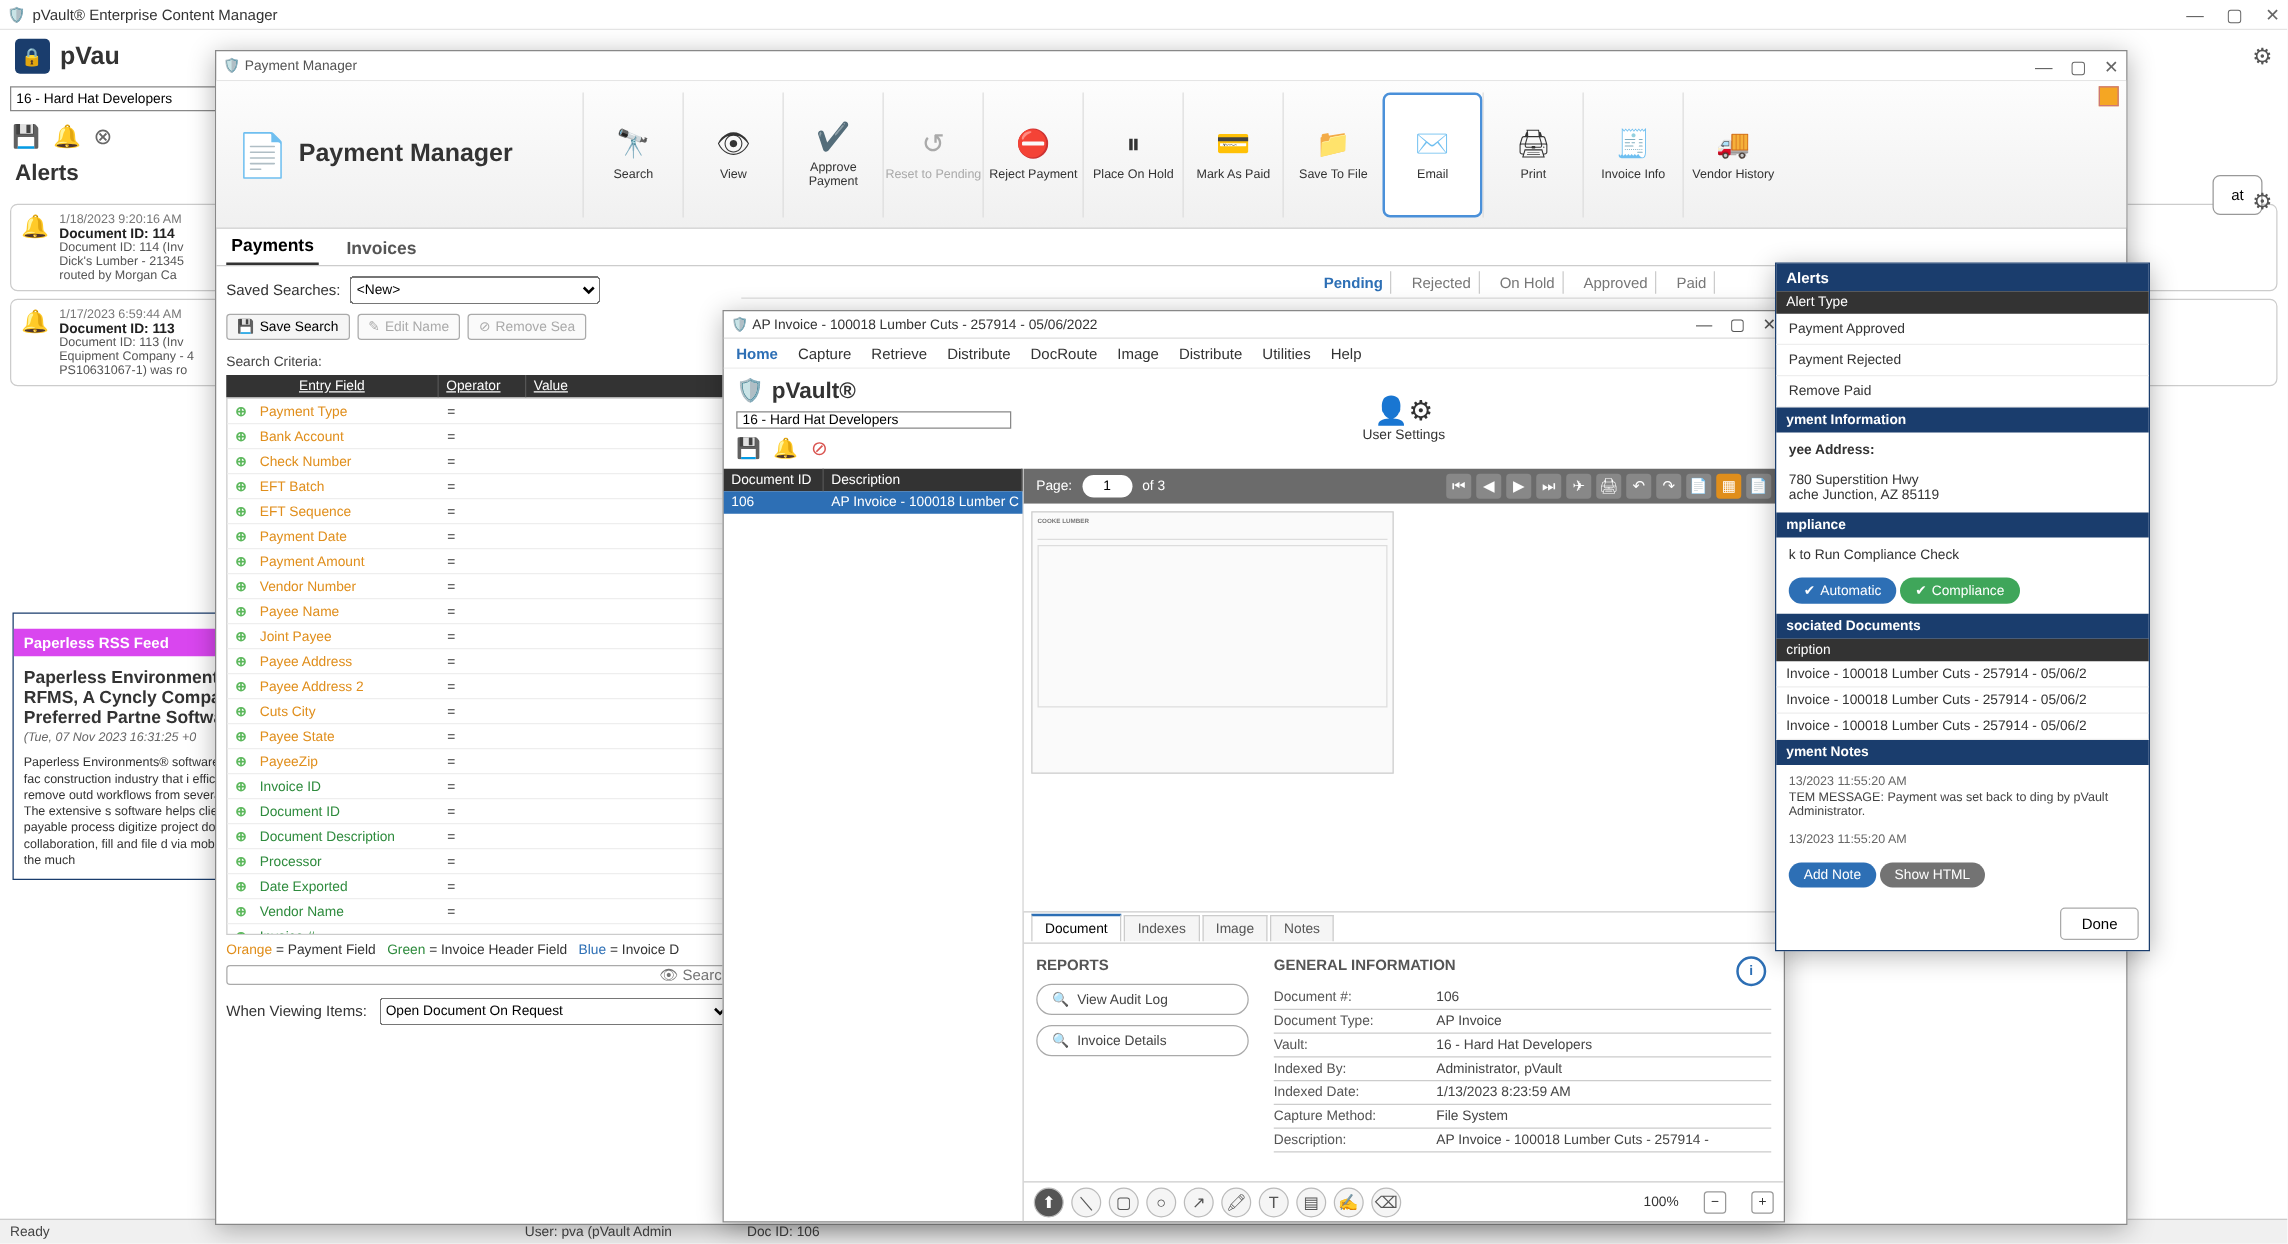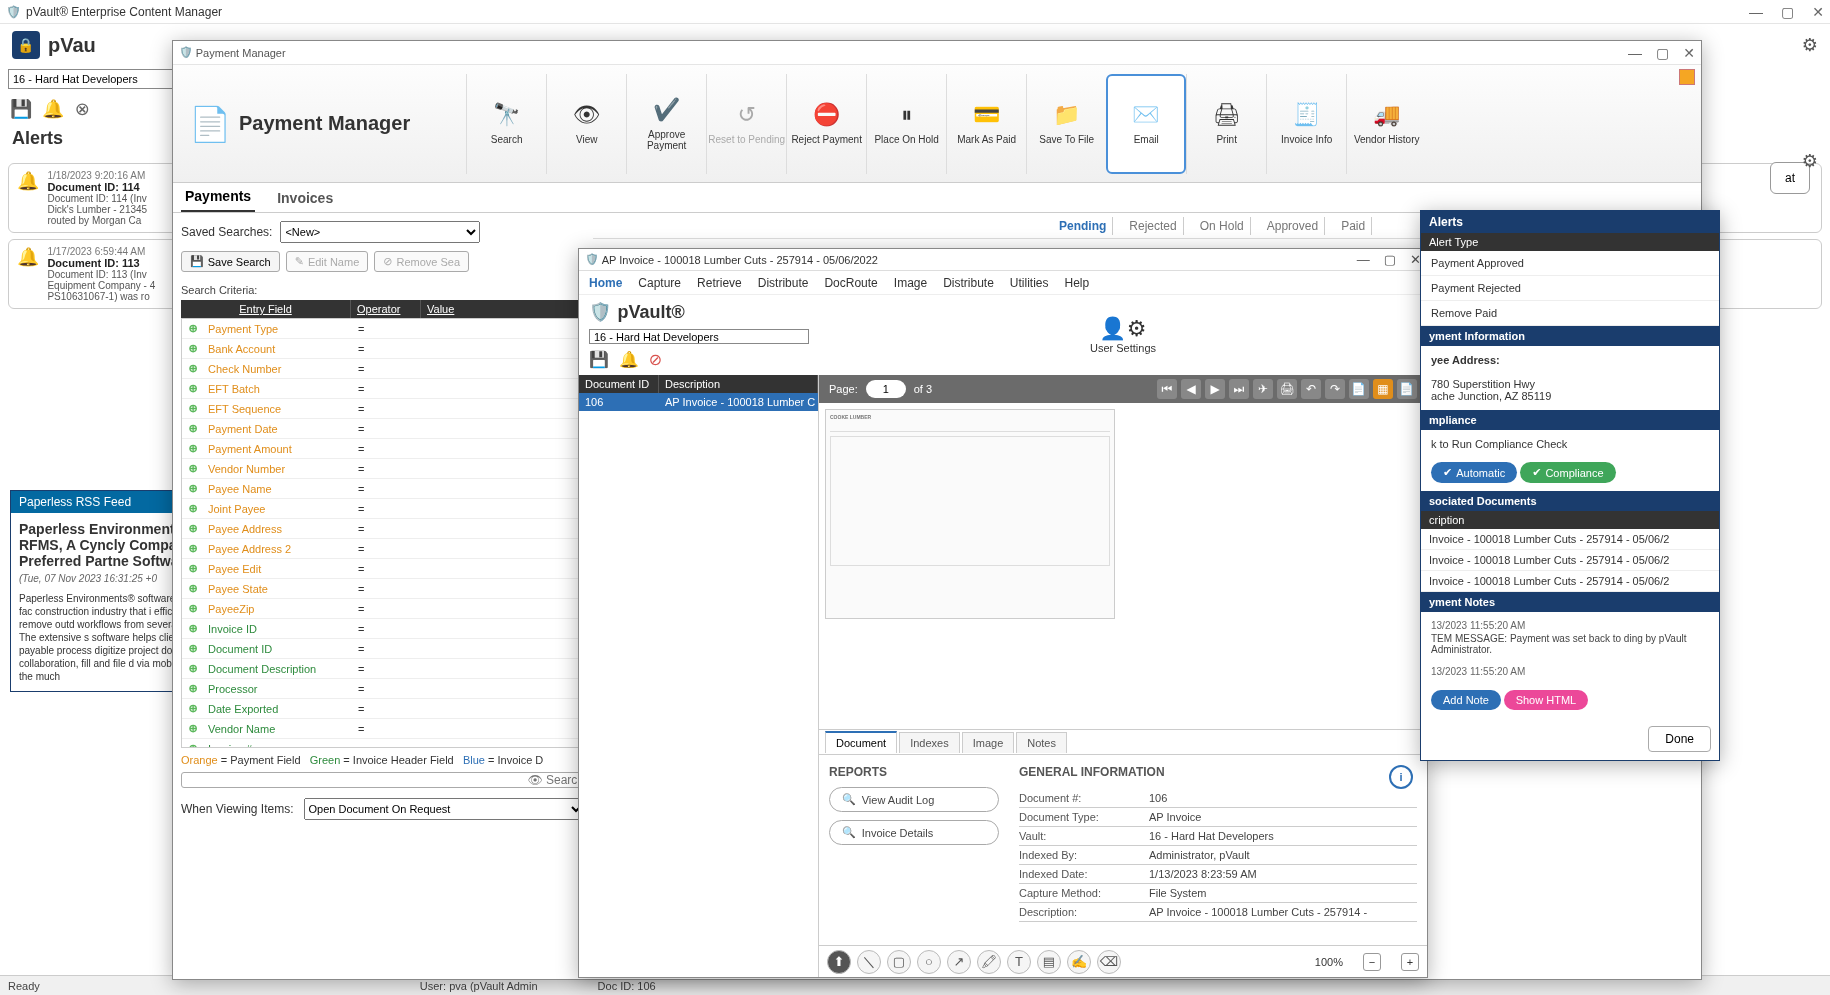--- a/index.html
+++ b/index.html
@@ -23,27 +23,27 @@
 .vault-icons span { cursor: pointer; }
 
 .alerts-title { font-size: 18px; font-weight: bold; padding: 8px 12px; }
 
 .alert-card { border: 1px solid #ccc; border-radius: 6px; margin: 6px 8px; padding: 6px 8px; display: flex; gap: 8px; font-size: 10px; color: #555; }
 .alert-bell { color: #f5a623; font-size: 18px; }
 .alert-card .line1 { font-size: 10px; color: #777; }
 .alert-card .line2 { font-weight: bold; color: #222; font-size: 11px; }
 
 .rss-panel { position: absolute; left: 10px; top: 490px; width: 250px; border: 1px solid #1a3d6d; background: #fff; }
-.rss-header { background: #0369a1; color: #fff; padding: 4px 8px; font-size: 12px; font-weight: normal; }
+.rss-header { background: #d946ef; color: #fff; padding: 4px 8px; font-size: 12px; font-weight: bold; margin-top: 12px; }
 .rss-body { padding: 8px; font-size: 11px; }
 .rss-body h3 { font-size: 14px; font-weight: bold; margin-bottom: 4px; }
 .rss-body .date { font-style: italic; font-size: 10px; color: #666; margin-bottom: 8px; display: block; }
 .rss-body p { font-size: 10px; line-height: 1.3; }
 
-.desktop-btn { position: absolute; right: 20px; top: 162px; border: 1px solid #999; border-radius: 6px; padding: 8px 14px; font-size: 12px; background: #fff; }
+.desktop-btn { position: absolute; right: 20px; top: 140px; border: 1px solid #999; border-radius: 6px; padding: 8px 14px; font-size: 12px; background: #fff; }
 
 .status-bar { position: absolute; bottom: 0; left: 0; width: 100%; height: 20px; background: #f0f0f0; border-top: 1px solid #ccc; display: flex; align-items: center; padding: 0 8px; font-size: 11px; color: #444; }
 .status-bar .seg { margin-right: 60px; }
 
 
 .pm-window { position: absolute; left: 172px; top: 40px; width: 1530px; height: 940px; background: #fff; border: 1px solid #888; box-shadow: 0 4px 20px rgba(0,0,0,0.3); }
 .pm-titlebar { height: 24px; display: flex; align-items: center; padding: 0 6px; font-size: 11px; color: #555; border-bottom: 1px solid #e5e5e5; }
 
 .pm-ribbon { height: 118px; background: linear-gradient(#fdfdfd,#f0f0f0); border-bottom: 1px solid #ccc; display: flex; align-items: center; }
 .pm-ribbon-title { display: flex; align-items: center; gap: 10px; padding: 0 16px; }
@@ -386,21 +386,21 @@
             <span class="fld orange">Payee Address</span>
             <span class="op">=</span>
           </div>
           <div class="crit-row">
             <span class="plus">⊕</span>
             <span class="fld orange">Payee Address 2</span>
             <span class="op">=</span>
           </div>
           <div class="crit-row">
             <span class="plus">⊕</span>
-            <span class="fld orange">Payee Edit</span>
+            <span class="fld orange">Cuts City</span>
             <span class="op">=</span>
           </div>
           <div class="crit-row">
             <span class="plus">⊕</span>
             <span class="fld orange">Payee State</span>
             <span class="op">=</span>
           </div>
           <div class="crit-row">
             <span class="plus">⊕</span>
             <span class="fld orange">PayeeZip</span>
@@ -650,19 +650,19 @@
 
   <div class="ap-section">yment Notes</div>
   <div class="notes-body">
     <div class="ts">13/2023 11:55:20 AM</div>
     <div>TEM MESSAGE: Payment was set back to ding by pVault Administrator.</div><br>
     <div class="ts">13/2023 11:55:20 AM</div>
     <br>
     <span class="pill blue">
         <span>Add Note</span>
       </span>
-    <span class="pill" style="background:#ec4899">
+    <span class="pill" style="background:#737373">
         <span>Show HTML</span>
       </span>
   </div>
   <button class="done-btn">Done</button>
   <div style="clear:both"></div>
 </div>
 
 </body></html>

